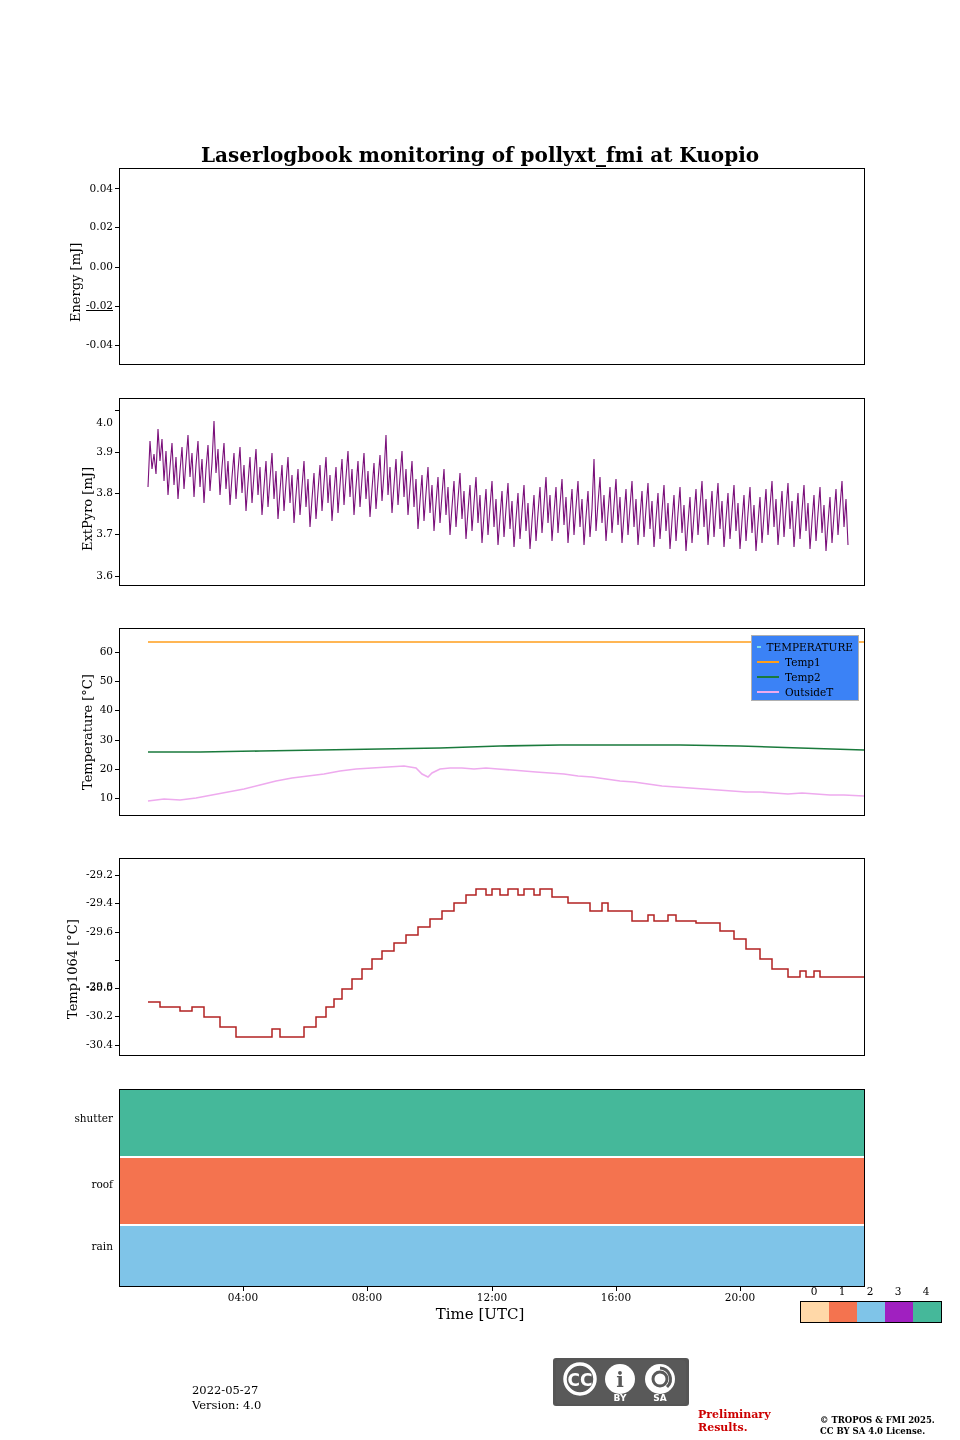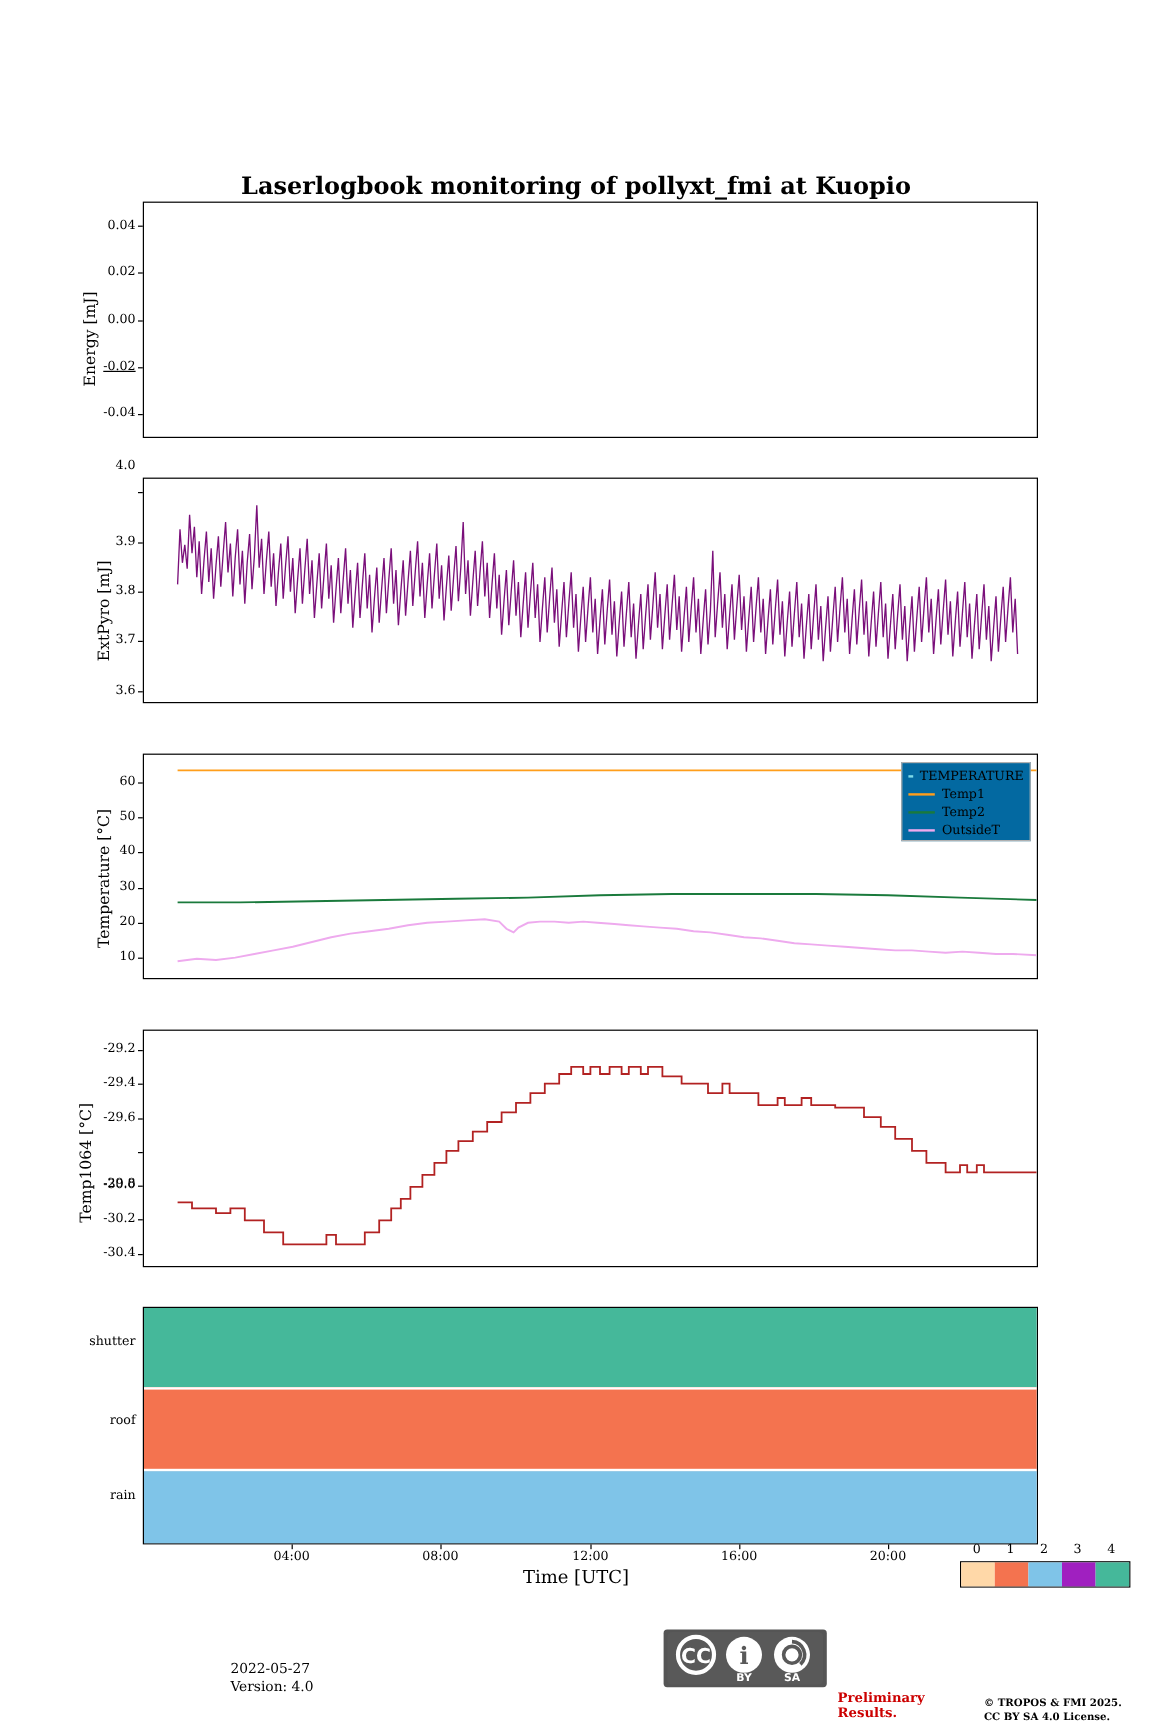--- a/index.html
+++ b/index.html
@@ -23,21 +23,21 @@
   }
   .xtick{
     position:absolute;font-size:10.5px;color:#000;text-align:center;white-space:nowrap;
   }
   .tickmark{position:absolute;background:#000;}
   .xlabel{
     position:absolute;font-size:15px;color:#000;text-align:center;width:100%;
   }
   svg{display:block;}
   .legend{
-    position:absolute;border:1px solid #b0b0b0;background:#0369a1;
+    position:absolute;border:1px solid #b0b0b0;background:#3b82f6;
     font-size:10.5px;font-family:"DejaVu Serif", serif;
     padding:3px 5px;box-sizing:border-box;
   }
   .legend .row{display:flex;align-items:center;height:15px;}
   .legend .swatch{width:22px;height:2px;margin-right:6px;}
   .legend .ltext{color:#000;}
   .statelabel{position:absolute;font-size:10.5px;color:#000;text-align:right;white-space:nowrap;}
   .cbar{position:absolute;display:flex;border:1px solid #000;box-sizing:content-box;}
   .cbar div{width:28px;height:20px;}
   .cbarticks{position:absolute;display:flex;font-size:10.5px;}
@@ -103,21 +103,21 @@
 688,104 690,150 692,122 694,96 696,142 698,114 700,88 702,134 704,106 706,152 708,124 710,98 712,144
 714,116 716,90 718,136 720,108 722,82 724,128 726,100 728,146
     "></polyline>
   </svg>
 </div>
 <div class="ylabel" style="left:80px;top:551px;font-size:13px;">ExtPyro [mJ]</div>
 <div class="ytick" style="left: 69px; top: 568.67px; width: 44px;">3.6</div>
 <div class="ytick" style="left: 69px; top: 527.352px; width: 44px;">3.7</div>
 <div class="ytick" style="left: 69px; top: 486.033px; width: 44px;">3.8</div>
 <div class="ytick" style="left: 69px; top: 444.714px; width: 44px;">3.9</div>
-<div class="ytick" style="left: 69px; top: 382px; width: 44px; text-align: right;">4.0</div>
+<div class="ytick" style="left: 69px; top: 416px; width: 44px; text-align: right;">4.0</div>
 
 <div class="panel" style="left:119px;top:628px;width:746px;height:188px;overflow:hidden;">
   <svg width="744" height="186" viewBox="0 0 744 186" preserveAspectRatio="none">
     <polyline fill="none" stroke="#ff9e1b" stroke-width="1.6" points="28,13 744,13"></polyline>
     <polyline fill="none" stroke="#1a7a3c" stroke-width="1.6" points="28,123 80,123 140,122 200,121 260,120 320,119 380,117 440,116 500,116 560,116 620,117 680,119 744,121"></polyline>
     <polyline fill="none" stroke="#eeaaee" stroke-width="1.6" points="28,172 44,170 60,171 76,169 92,166 108,163 124,160 140,156 156,152 172,149 188,147 204,145 220,142 236,140 252,139 268,138 284,137 296,139 302,145 308,148 312,144 320,140 330,139 342,139 354,140 366,139 378,140 392,141 404,142 416,143 430,144 444,145 458,147 472,148 486,150 500,152 514,153 528,155 542,157 556,158 570,159 584,160 598,161 612,162 626,163 640,163 654,164 668,165 682,164 696,165 710,166 724,166 744,167"></polyline>
   </svg>
 </div>
 <div class="ylabel" style="left:80px;top:790px;font-size:13px;">Temperature [°C]</div>
 <div class="ytick" style="left: 69px; top: 791.375px; width: 44px;">10</div>

